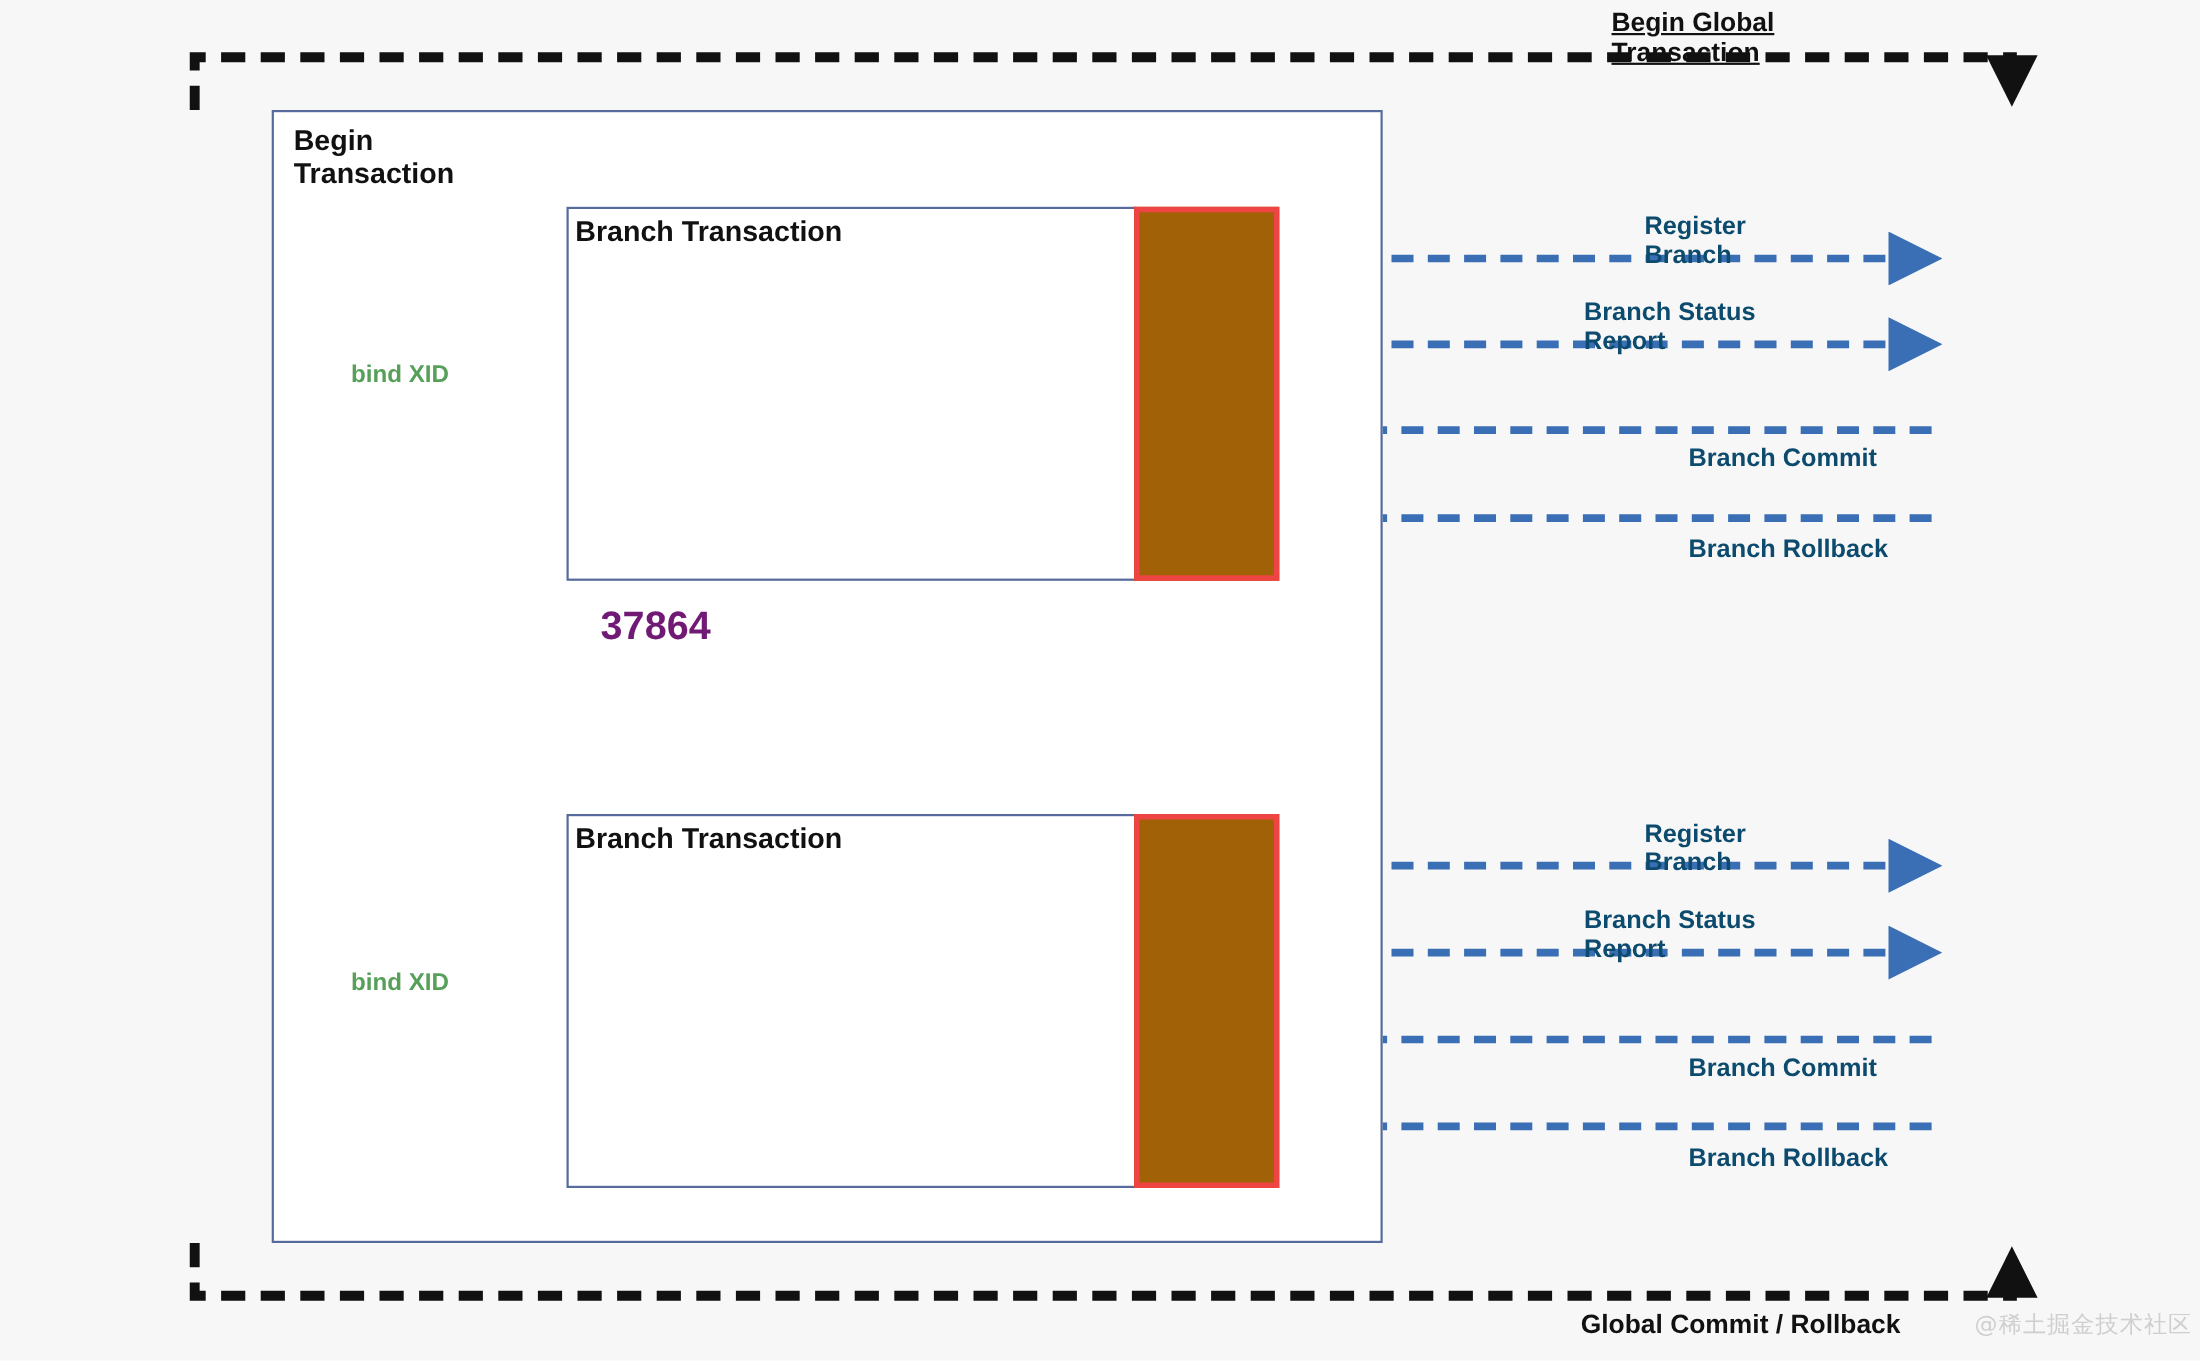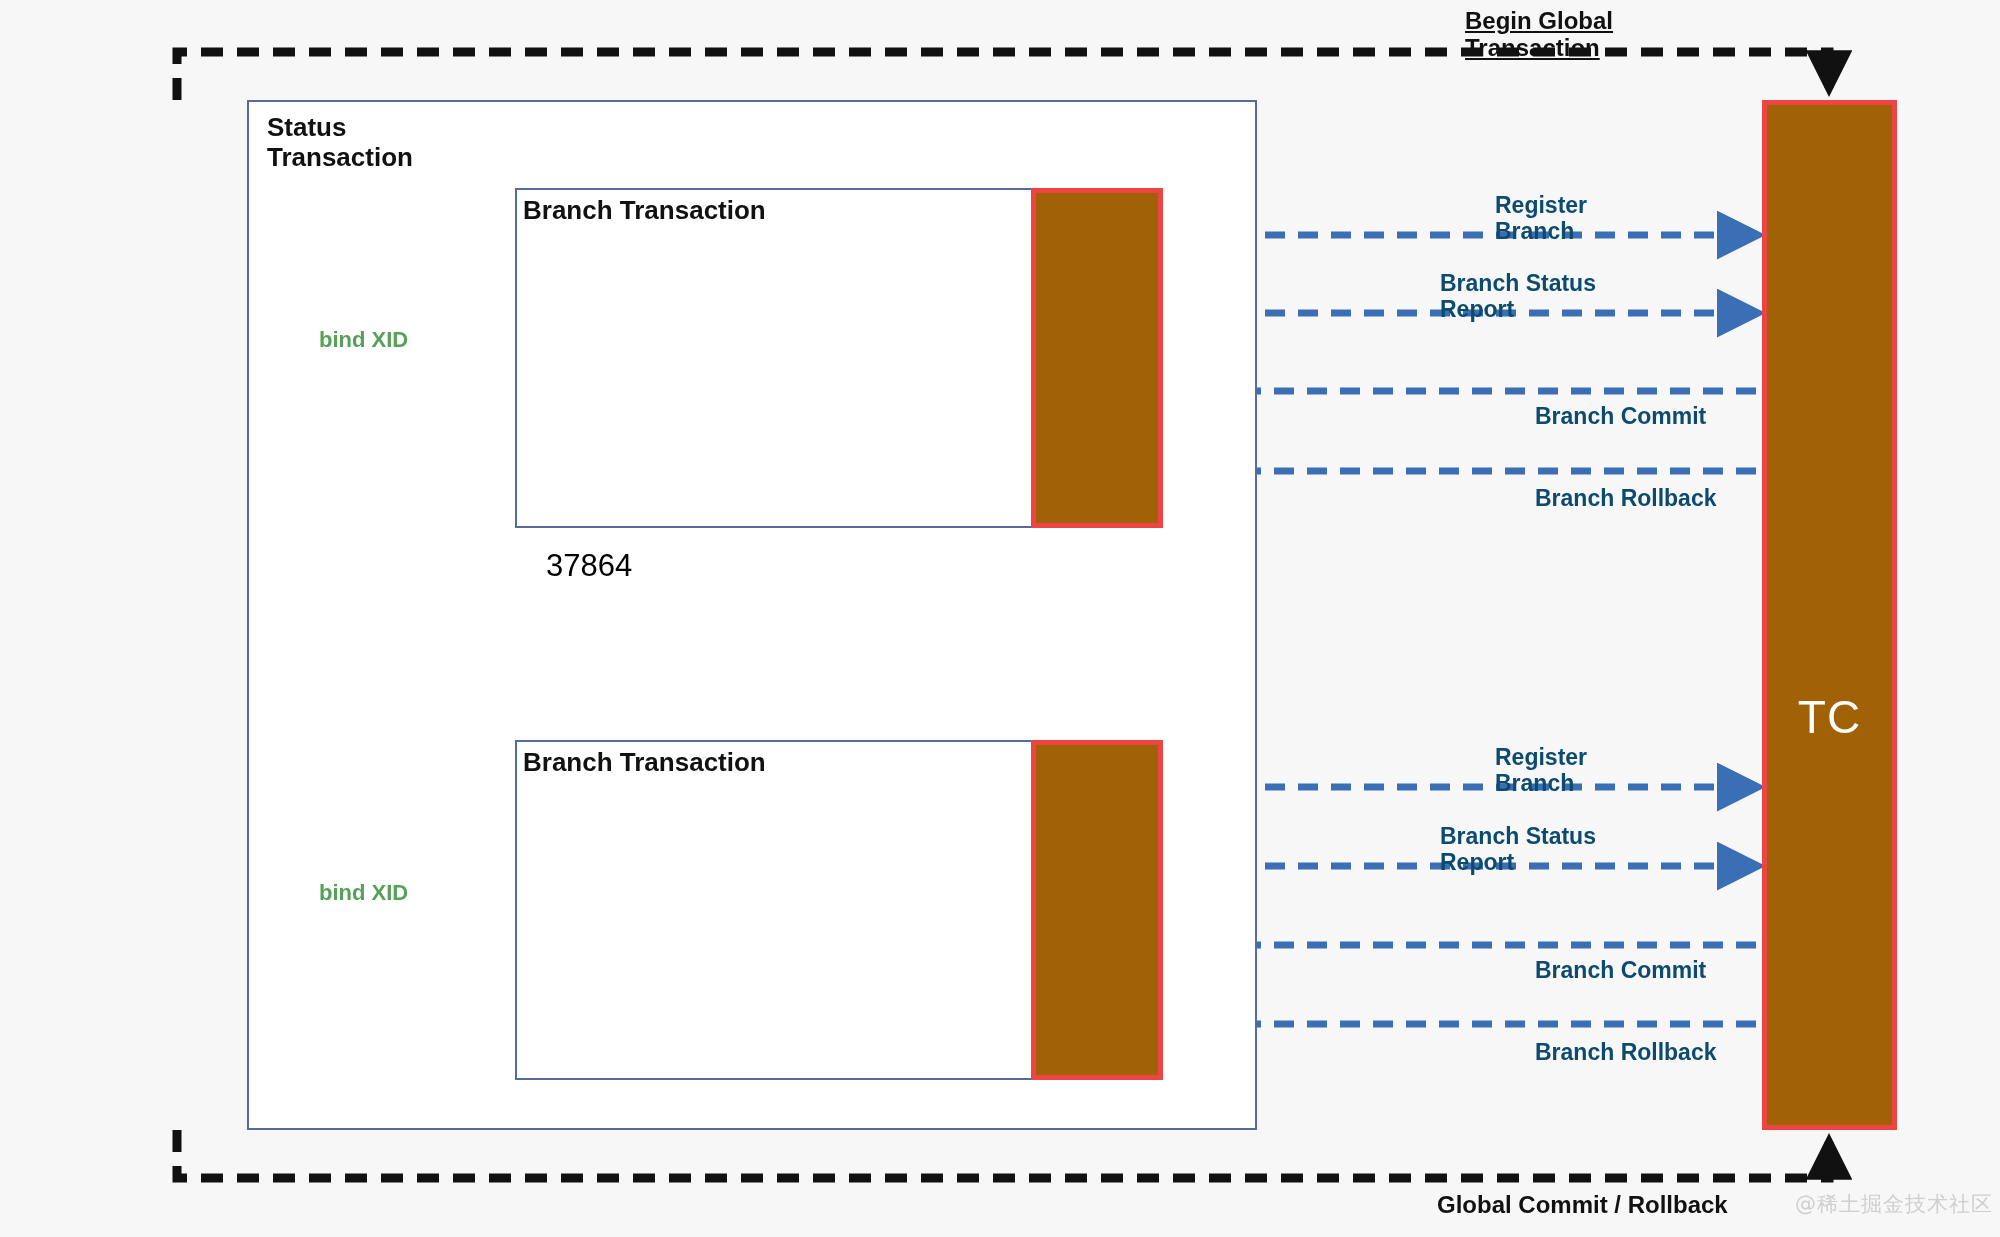--- a/index.html
+++ b/index.html
@@ -67,22 +67,23 @@
   }
   #global-tx-title { left: 267px; top: 112px; }
   #branch-tx-title-1 { left: 523px; top: 195px; }
   #branch-tx-title-2 { left: 523px; top: 747px; }
 
   
   #inner-number {
     position: absolute;
     left: 546px;
     top: 548px;
-    font-size: 31px;
-    color: #000000;
+    font-size: 36px;
+    color: #701a75;
+    font-weight: bold;
   }
 
   
   #overlay {
     position: absolute;
     left: 0;
     top: 0;
     width: 2000px;
     height: 1237px;
     pointer-events: none;
@@ -169,33 +170,30 @@
     </g>
     <g>
       <line x1="1756" y1="945" x2="1172" y2="945" stroke="#3a6fb5" stroke-width="7" stroke-dasharray="20 13" marker-end="url(#arrow-blue-left)"></line>
     </g>
     <g>
       <line x1="1756" y1="1024" x2="1172" y2="1024" stroke="#3a6fb5" stroke-width="7" stroke-dasharray="20 13" marker-end="url(#arrow-blue-left)"></line>
     </g>
   </svg>
 
   <div class="tx-box" id="global-tx-box"></div>
-  <div class="box-title" id="global-tx-title">Status
+  <div class="box-title" id="global-tx-title">Begin
 Transaction</div>
 
   <div class="tx-box" id="branch-tx-box-1"></div>
   <div class="box-title" id="branch-tx-title-1">Branch Transaction</div>
 
   <div class="tx-box" id="branch-tx-box-2"></div>
   <div class="box-title" id="branch-tx-title-2">Branch Transaction</div>
 
 
-  <div class="amber" id="tc-block">
-    <span class="pillar-label">TC</span>
-  </div>
 
   <div class="amber" id="rm-block-1">
     <span class="pillar-label">RM</span>
   </div>
 
   <div class="amber" id="rm-block-2">
     <span class="pillar-label">RM</span>
   </div>
 
   <div id="inner-number">37864</div>

